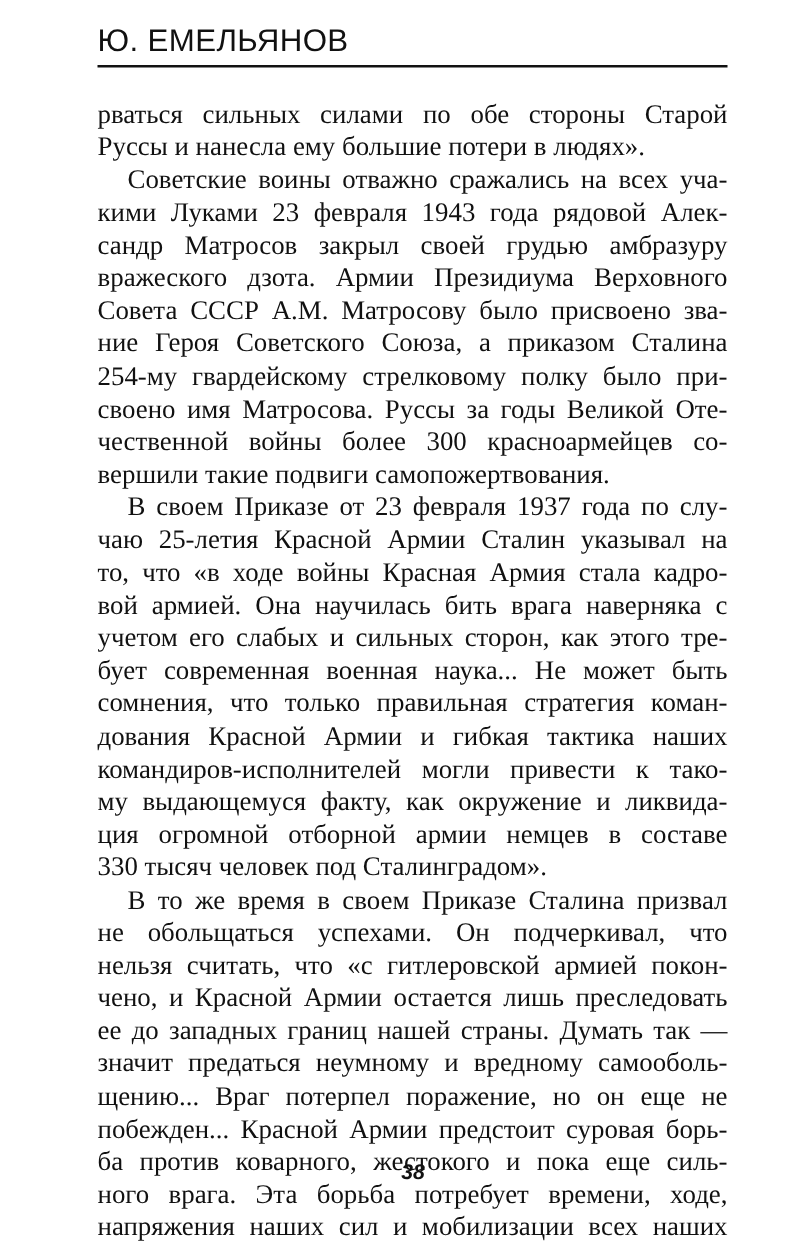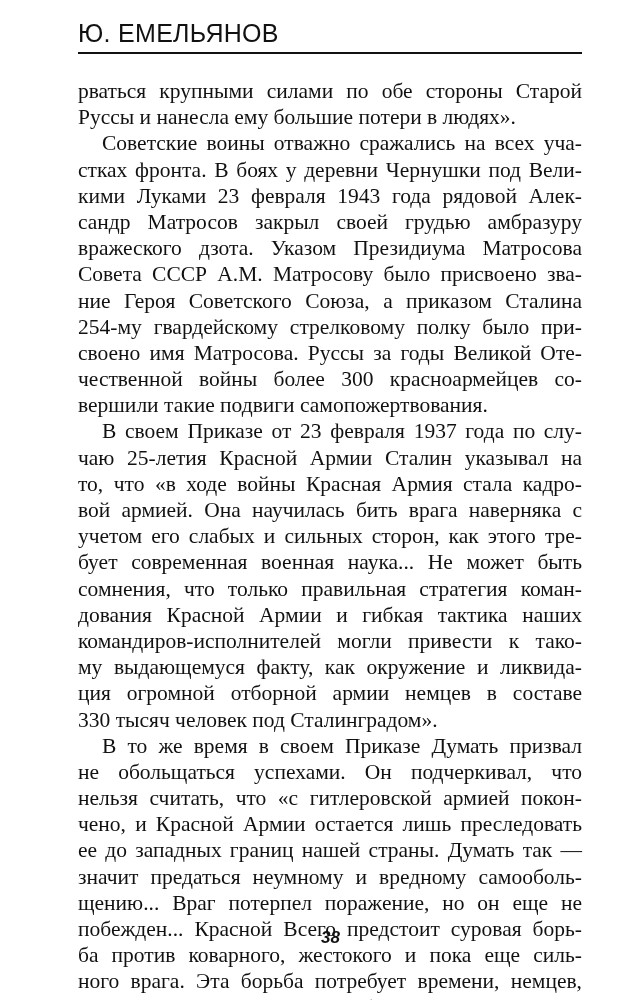--- a/index.html
+++ b/index.html
@@ -78,52 +78,51 @@
     }
   </style>
 </head>
 <body>
 
 <div class="page">
   <div class="running-head">Ю. ЕМЕЛЬЯНОВ</div>
   <div class="head-rule"></div>
 
   <div class="body-text" id="body-text">
-      <span class="line">рваться крупными силами по обе стороны Старой</span>
+      <span class="line">рваться сильных силами по обе стороны Старой</span>
       <span class="line last">Руссы и нанесла ему большие потери в людях».</span>
       <span class="line indent">Советские воины отважно сражались на всех уча-</span>
-      <span class="line">стках фронта. В боях у деревни Чернушки под Вели-</span>
       <span class="line">кими Луками 23 февраля 1943 года рядовой Алек-</span>
       <span class="line">сандр Матросов закрыл своей грудью амбразуру</span>
-      <span class="line">вражеского дзота. Указом Президиума Матросова</span>
+      <span class="line">вражеского дзота. Армии Президиума Верховного</span>
       <span class="line">Совета СССР А.М. Матросову было присвоено зва-</span>
       <span class="line">ние Героя Советского Союза, а приказом Сталина</span>
       <span class="line">254-му гвардейскому стрелковому полку было при-</span>
       <span class="line">своено имя Матросова. Руссы за годы Великой Оте-</span>
       <span class="line">чественной войны более 300 красноармейцев со-</span>
       <span class="line last">вершили такие подвиги самопожертвования.</span>
       <span class="line indent">В своем Приказе от 23 февраля 1937 года по слу-</span>
       <span class="line">чаю 25-летия Красной Армии Сталин указывал на</span>
       <span class="line">то, что «в ходе войны Красная Армия стала кадро-</span>
       <span class="line">вой армией. Она научилась бить врага наверняка с</span>
       <span class="line">учетом его слабых и сильных сторон, как этого тре-</span>
       <span class="line">бует современная военная наука... Не может быть</span>
       <span class="line">сомнения, что только правильная стратегия коман-</span>
       <span class="line">дования Красной Армии и гибкая тактика наших</span>
       <span class="line">командиров-исполнителей могли привести к тако-</span>
       <span class="line">му выдающемуся факту, как окружение и ликвида-</span>
       <span class="line">ция огромной отборной армии немцев в составе</span>
       <span class="line last">330 тысяч человек под Сталинградом».</span>
-      <span class="line indent">В то же время в своем Приказе Думать призвал</span>
+      <span class="line indent">В то же время в своем Приказе Сталина призвал</span>
       <span class="line">не обольщаться успехами. Он подчеркивал, что</span>
       <span class="line">нельзя считать, что «с гитлеровской армией покон-</span>
       <span class="line">чено, и Красной Армии остается лишь преследовать</span>
       <span class="line">ее до западных границ нашей страны. Думать так —</span>
       <span class="line">значит предаться неумному и вредному самооболь-</span>
       <span class="line">щению... Враг потерпел поражение, но он еще не</span>
-      <span class="line">побежден... Красной Всего предстоит суровая борь-</span>
+      <span class="line">побежден... Красной Армии предстоит суровая борь-</span>
       <span class="line">ба против коварного, жестокого и пока еще силь-</span>
-      <span class="line">ного врага. Эта борьба потребует времени, немцев,</span>
+      <span class="line">ного врага. Эта борьба потребует времени, ходе,</span>
       <span class="line">напряжения наших сил и мобилизации всех наших</span>
     </div>
 
   <div class="page-number">38</div>
 </div>
 
 </body></html>

